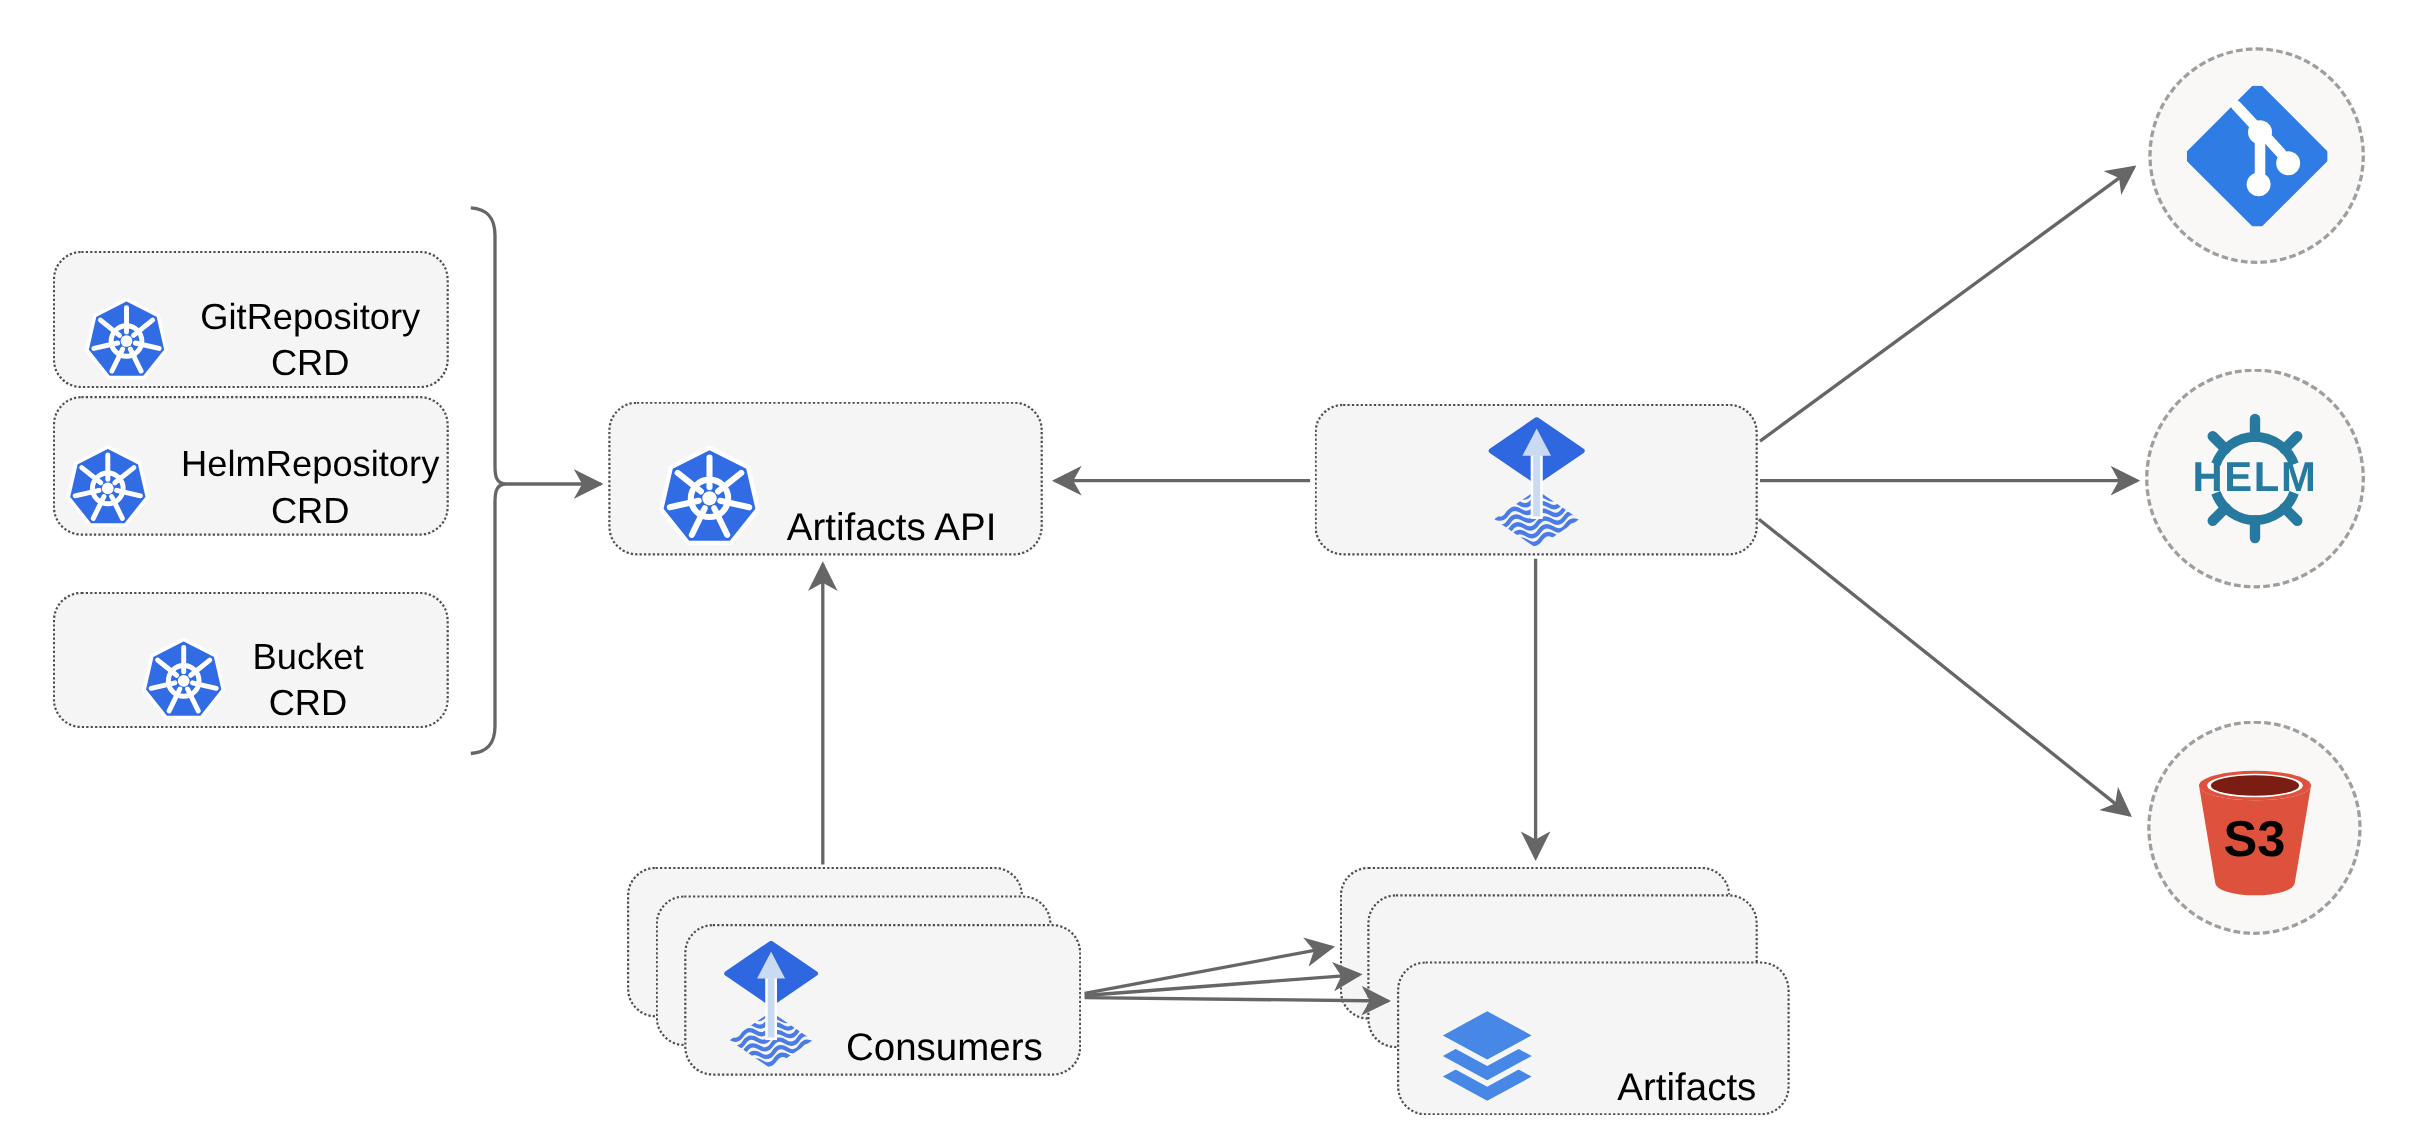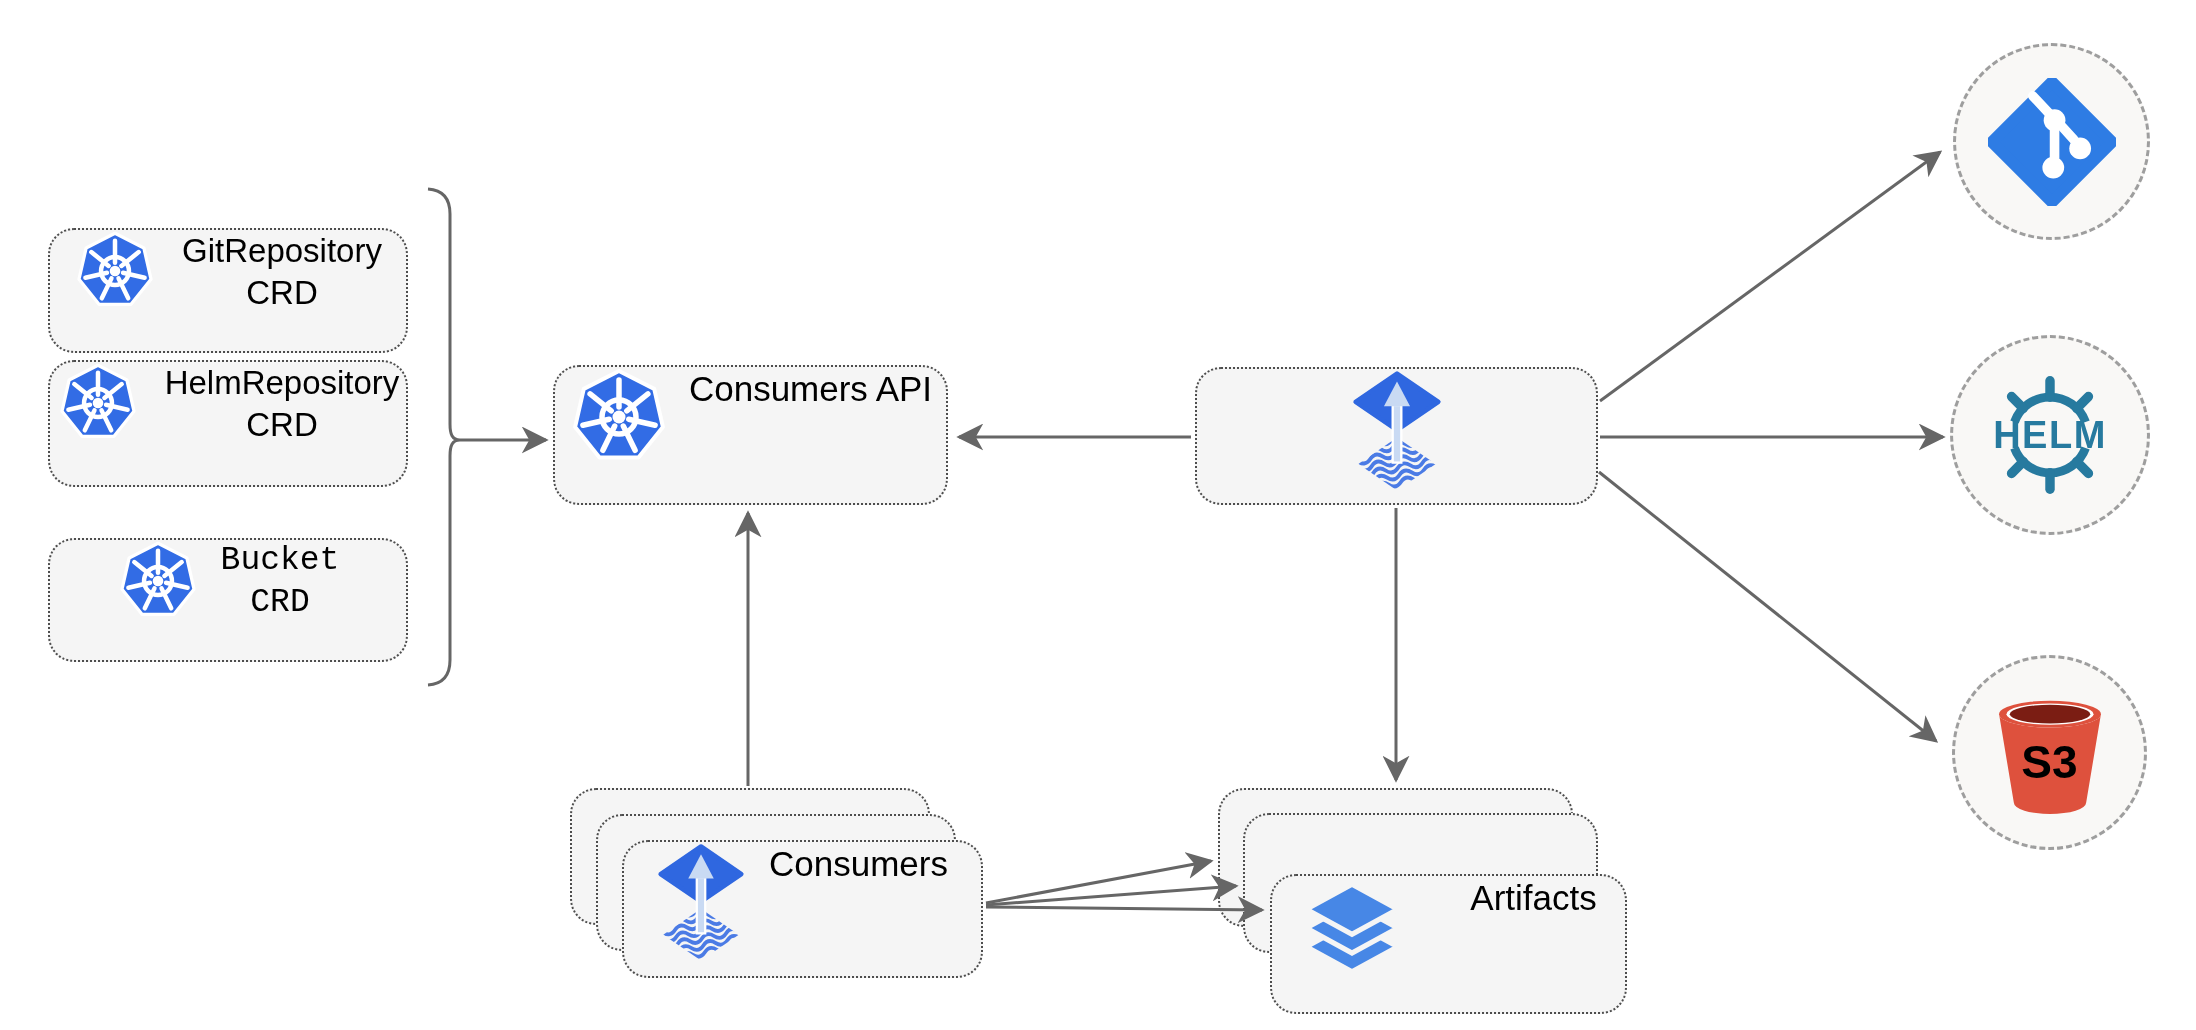--- a/index.html
+++ b/index.html
@@ -5,21 +5,21 @@
   :root{
     --kubernetes-blue:#326CE5; --flux-blue:#2F67E0; --flux-arrow:#C9DAF3; --flux-wave:#4B7BE5;
     --git-blue:#2E7CE4; --helm-teal:#277A9F; --s3-red:#DE513D; --s3-dark:#7B1D13;
     --layers-blue:#4787E6; --arrow-gray:#666666; --node-fill:#F5F5F5; --node-border:#4D4D4D;
     --circle-fill:#F9F8F6; --circle-border:#9E9E9E; --text-color:#000000;
   }
   html,body{margin:0;padding:0;background:#fff;}
   .canvas{position:relative;width:2196px;height:1030px;background:#fff;overflow:hidden;
           font-family:"Liberation Sans",sans-serif;color:var(--text-color);}
   .node{position:absolute;background:var(--node-fill);border:2px dotted var(--node-border);
-        border-radius:26px;box-sizing:border-box;display:flex;align-items:flex-start;justify-content:center;}
+        border-radius:26px;box-sizing:border-box;display:flex;align-items:flex-end;justify-content:center;}
   .label{font-size:33px;line-height:1.28;text-align:center;}
   .label-lg{font-size:35px;}
   .icon-wrap{flex:0 0 auto;display:flex;align-items:center;justify-content:center;}
   .ext-circle{position:absolute;border-radius:50%;border:3px dashed var(--circle-border);
               background:var(--circle-fill);box-sizing:border-box;}
   .ext-circle svg{position:absolute;left:50%;top:50%;transform:translate(-50%,-50%);}
   .badge-text{position:absolute;left:50%;transform:translate(-50%,-50%);font-weight:800;white-space:nowrap;}
   .helm-text{top:50%;font-size:38px;color:var(--helm-teal);letter-spacing:1.5px;}
   .s3-text{top:55%;font-size:46px;color:#000000;}
   svg.overlay{position:absolute;left:0;top:0;pointer-events:none;}
@@ -120,37 +120,37 @@
   </div>
   <div class="node" style="left:48px;top:360px;width:360px;height:127px;gap:26px;padding:0 18px;">
     <span class="icon-wrap">
       <svg width="82" height="82">
           <use href="#sym-k8s"></use>
         </svg>
       </span>
     <span class="label">
       <span>HelmRepository</span><br><span>CRD</span></span>
   </div>
-  <div class="node" style="left:48px;top:538px;width:360px;height:124px;gap:22px;padding:0 18px;font-family:Liberation Mono, monospace;">
+  <div class="node" style="left:48px;top:538px;width:360px;height:124px;gap:22px;padding:0 18px;">
     <span class="icon-wrap">
       <svg width="82" height="82">
           <use href="#sym-k8s"></use>
         </svg>
       </span>
     <span class="label">
       <span>Bucket</span><br><span>CRD</span></span>
   </div>
 
   <div class="node" style="left:553px;top:365px;width:395px;height:140px;gap:20px;">
     <span class="icon-wrap">
       <svg width="100" height="100">
           <use href="#sym-k8s"></use>
         </svg>
       </span>
-    <span class="label label-lg">Consumers API</span>
+    <span class="label label-lg">Artifacts API</span>
   </div>
 
   <div class="node" style="left:1195px;top:367px;width:403px;height:138px;gap:40px;">
     <span class="icon-wrap">
       <svg width="90" height="126">
           <use href="#sym-flux"></use>
         </svg>
       </span>
   </div>
 

